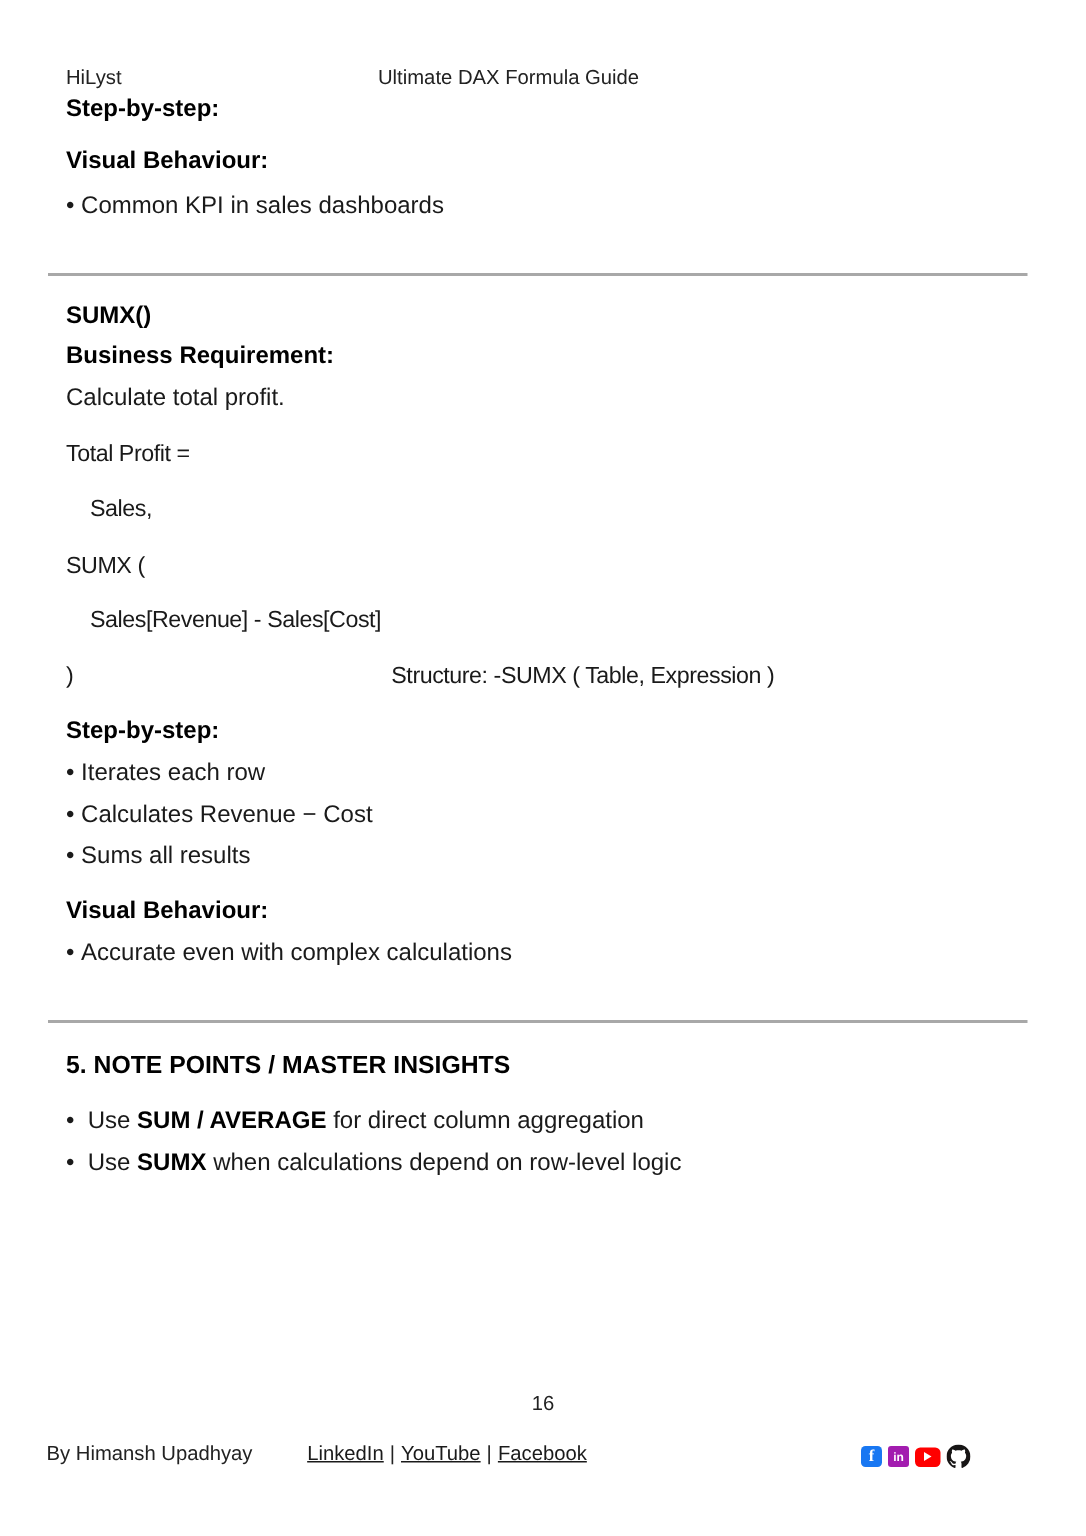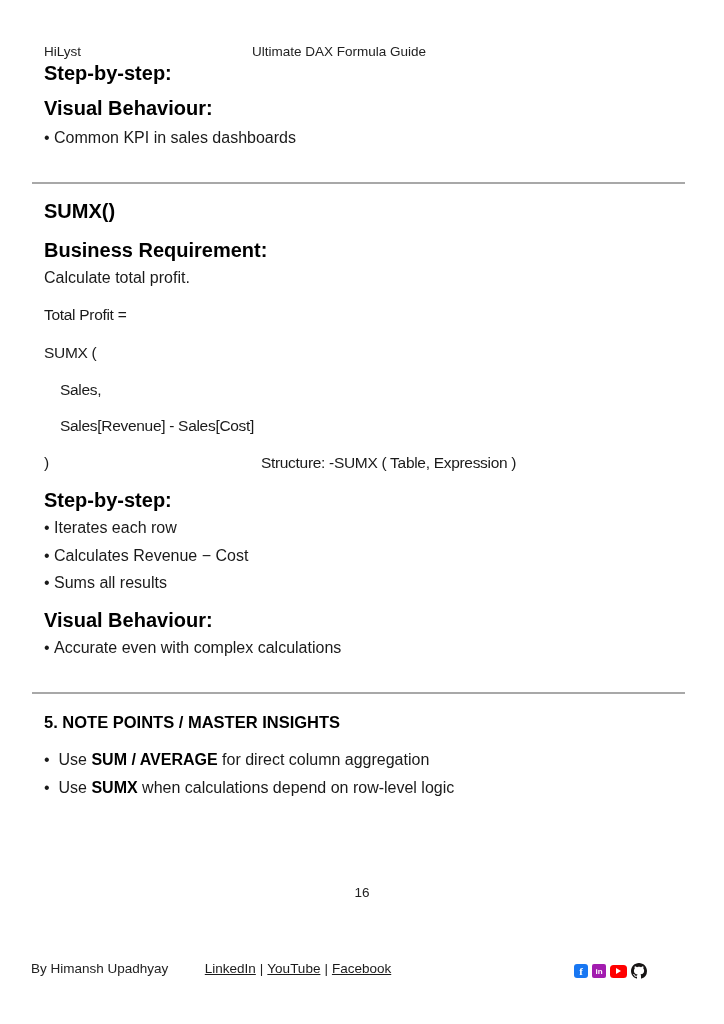--- a/index.html
+++ b/index.html
@@ -22,53 +22,53 @@
     right: 40px;
     top: 0;
   }
 
   
   .doc-header { position: relative; margin-top: 44px; height: 15px; font-size: 13.5px; line-height: 15px; color: #222; }
   .doc-header .brand { position: absolute; left: 0; top: 0; }
   .doc-header .doc-title { position: absolute; left: 208px; top: 0; }
 
   
-  .h-bold   { font-size: 20px; line-height: 18px; font-weight: 700; color: #000; }
+  .h-bold   { font-size: 16px; line-height: 18px; font-weight: 700; color: #000; }
   .body-txt { font-size: 16px; line-height: 18px; color: #1a1a1a; }
   .code-txt { font-size: 15.5px; line-height: 18px; color: #1a1a1a; letter-spacing: -0.3px; }
 
   ul.bullets { list-style: none; }
   ul.bullets li { font-size: 16px; line-height: 18px; color: #1a1a1a; }
   ul.bullets li::before { content: "\2022\00a0"; }
 
   .rule { border: none; height: 2px; background: #a8a8a8; margin-left: -12px; margin-right: -1px; }
 
   .mt5  { margin-top: 5px; }
   .mt9  { margin-top: 9px; }
   .mt10 { margin-top: 10px; }
   .mt12 { margin-top: 12px; }
   .mt17 { margin-top: 17px; }
   .mt18 { margin-top: 18px; }
   .mt19 { margin-top: 19px; }
   .mt20 { margin-top: 20px; }
-  .mt21 { margin-top: 21px; }
+  .mt21 { margin-top: 9px; }
   .mt35 { margin-top: 35px; }
 
   .indent { padding-left: 16px; }
 
   .close-row { display: flex; align-items: baseline; }
   .struct-label { margin-left: 212px; }
   .struct-value { }
 
   .notes-heading { font-size: 16.5px; line-height: 19px; font-weight: 700; color: #000; }
   .inline-bold { font-weight: 700; color: #000; }
 
   
   .page-number {
-    position: absolute; top: 885px; left: 0; width: 724px;
+    position: absolute; top: 928px; left: 0; width: 724px;
     text-align: center; font-size: 13.5px; line-height: 15px; color: #222;
   }
   .footer-row { position: absolute; top: 959px; left: 0; width: 724px; height: 20px; font-size: 13.5px; line-height: 16px; color: #222; }
   .footer-author { position: absolute; left: 31px; top: 2px; }
   .footer-links { position: absolute; left: 0; width: 596px; text-align: center; top: 2px; }
   .footer-links .lnk { text-decoration: underline; color: #1a1a1a; cursor: pointer; }
   .footer-links .sep { text-decoration: none; padding: 0 4px; }
 
   .social-row { position: absolute; top: 963px; right: 77px; display: flex; align-items: center; gap: 4px; }
   .icon-box {
@@ -101,22 +101,22 @@
     </ul>
 
     <hr class="rule mt35" style="background: rgb(168, 168, 168);">
 
     <div class="h-bold mt18">SUMX()</div>
 
     <div class="h-bold mt21">Business Requirement:</div>
     <div class="body-txt mt10">Calculate total profit.</div>
 
     <div class="code-txt mt19">Total Profit =</div>
+    <div class="code-txt mt19 indent">Sales,</div>
     <div class="code-txt mt20">SUMX (</div>
-    <div class="code-txt mt19 indent">Sales,</div>
     <div class="code-txt mt18 indent">Sales[Revenue] - Sales[Cost]</div>
     <div class="close-row mt19">
       <span class="code-txt">)</span>
       <span class="code-txt struct-label">Structure: -</span>
       <span class="code-txt struct-value">SUMX ( Table, Expression )</span>
     </div>
 
     <div class="h-bold mt19">Step-by-step:</div>
     <ul class="bullets">
       <li class="mt10"><span>Iterates each row</span></li>

